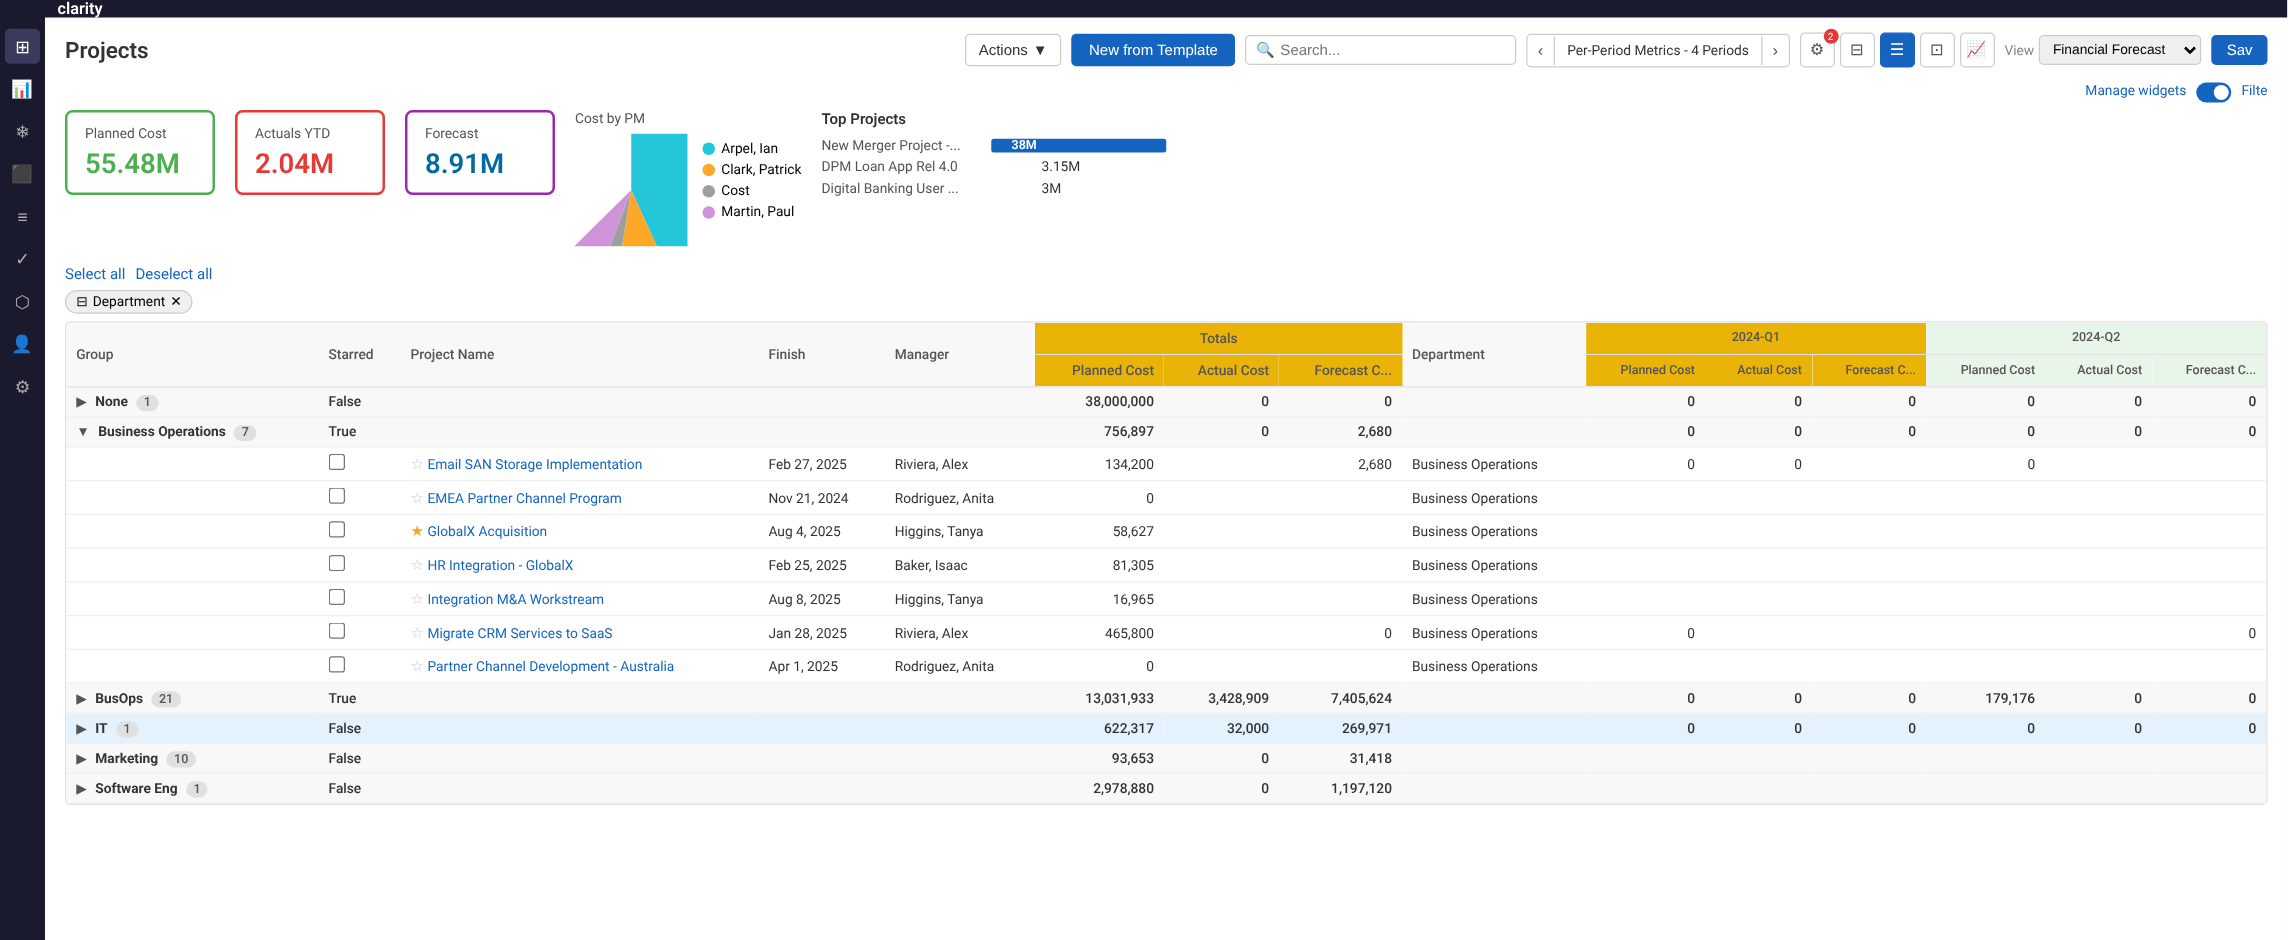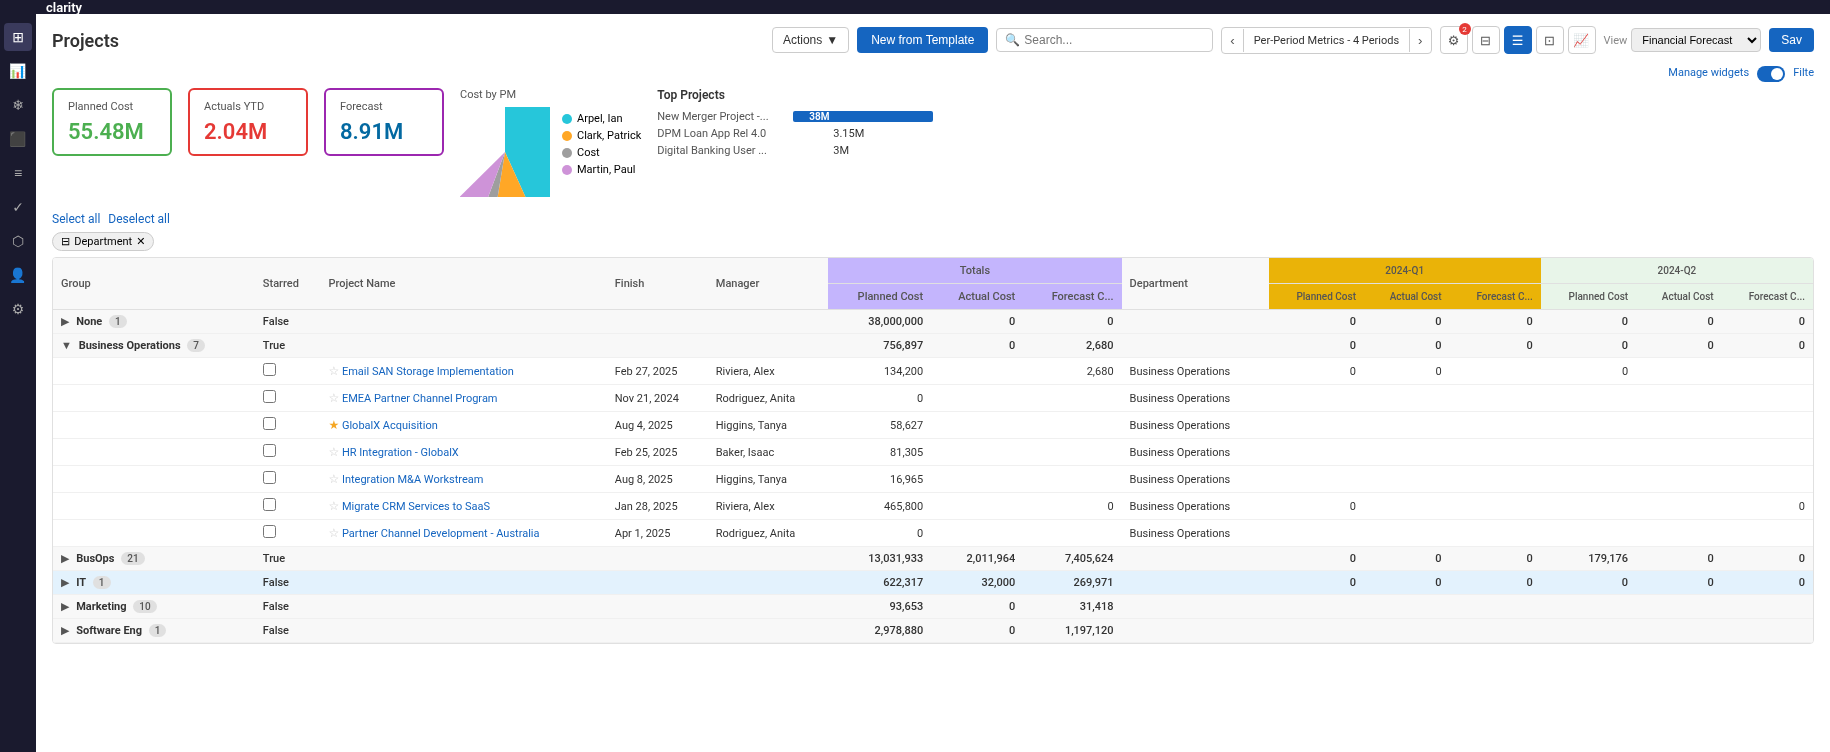--- a/index.html
+++ b/index.html
@@ -78,21 +78,21 @@
 
     
     .table-container { overflow-x: auto; overflow-y: auto; border: 1px solid #e0e0e0; border-radius: 4px; }
     .dept-tag { display: flex; align-items: center; gap: 4px; background: #f0f0f0; border: 1px solid #ccc; border-radius: 12px; padding: 2px 8px; font-size: 11px; margin-bottom: 6px; width: fit-content; cursor: pointer; }
 
     table { width: 100%; border-collapse: collapse; font-size: 11px; }
     thead tr { background: #f8f8f8; }
     th { padding: 6px 8px; text-align: left; font-weight: 500; color: #555; border-bottom: 1px solid #e0e0e0; white-space: nowrap; position: sticky; top: 0; background: #f8f8f8; z-index: 2; }
     td { padding: 5px 8px; border-bottom: 1px solid #f0f0f0; color: #333; white-space: nowrap; }
 
-    .th-group { background: #c4b5fd; color: #555; font-size: 11px; text-align: center; }
+    .th-group { background: #eab308; color: #555; font-size: 11px; text-align: center; }
     .th-period { background: #eab308; font-size: 10px; text-align: center; }
     .th-period2 { background: #e8f5e9; font-size: 10px; text-align: center; }
 
     .td-num { text-align: right; }
     .row-group { background: #f8f8f8; font-weight: 500; }
     .row-selected { background: #e3f2fd; }
     .link-text { color: #1565c0; cursor: pointer; text-decoration: none; }
     .expand-btn { cursor: pointer; color: #555; margin-right: 4px; }
     input[type=checkbox] { cursor: pointer; }
 
@@ -476,21 +476,21 @@
     <td>
       <span class="expand-btn">▶</span>
       <strong>BusOps</strong>
       <span class="badge-num">21</span>
     </td>
     <td>True</td>
     <td></td>
     <td></td>
     <td></td>
     <td class="td-num">13,031,933</td>
-    <td class="td-num">2,011,964</td>
+    <td class="td-num">3,428,909</td>
     <td class="td-num">7,405,624</td>
     <td></td>
     <td class="td-num">0</td>
     <td class="td-num">0</td>
     <td class="td-num">0</td>
     <td class="td-num">179,176</td>
     <td class="td-num">0</td>
     <td class="td-num">0</td>
   </tr>
             <tr class="row-group row-selected">

